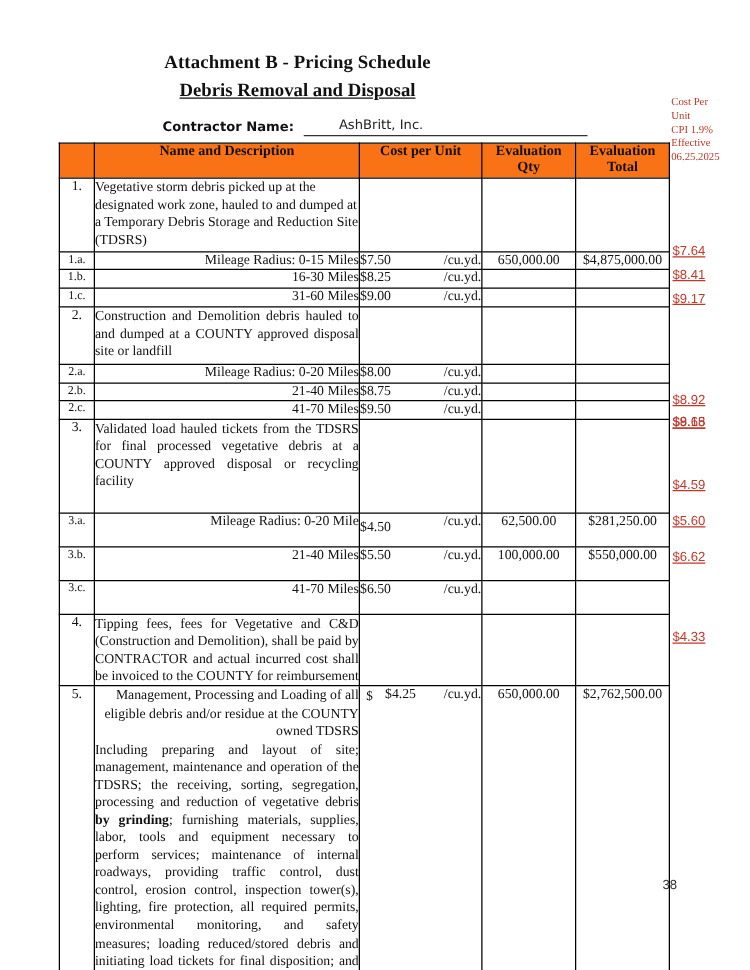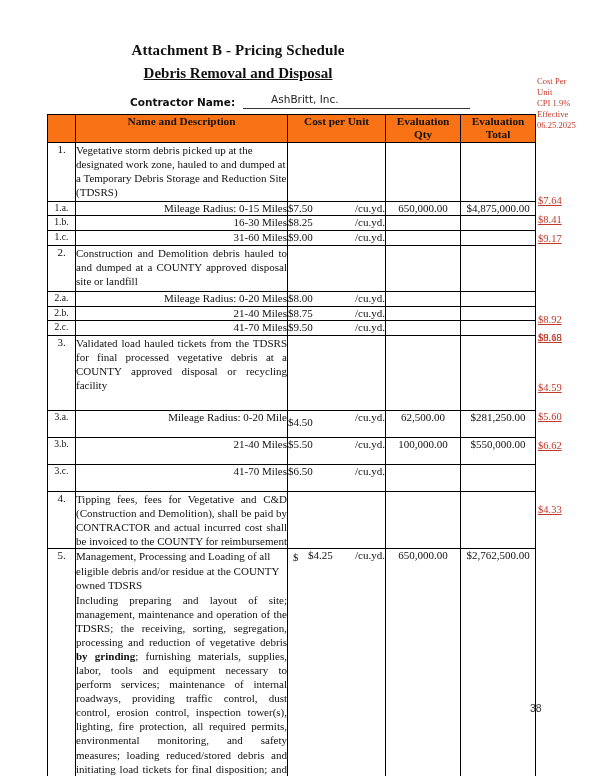--- a/index.html
+++ b/index.html
@@ -130,21 +130,21 @@
     font-size: 11px;
     padding: 3px 4px 3px 6px;
     line-height: 1.25;
   }
   .desc-cell .para {
     margin: 0;
     text-align: justify;
   }
   .desc-cell .lead {
     margin: 0 0 1px 0;
-    text-align: left;
+    text-align: right;
   }
   .desc-cell .para b { font-weight: bold; }
 
   .cost-cell {
     font-size: 11px;
     padding: 3px 4px 3px 5px;
     line-height: 1.25;
     position: relative;
     height: 100%;
   }
@@ -183,21 +183,21 @@
     left: 538px;
     top: 114px;
     width: 56px;
     height: 600px;
   }
   .red-val {
     position: absolute;
     color: #c0392b;
     font-size: 10.5px;
     text-decoration: underline;
-    font-family: Liberation Serif, serif;
+    font-family: Liberation Sans, sans-serif;
     white-space: nowrap;
   }
 
   
   .page-number {
     position: absolute;
     left: 530px;
     top: 702px;
     font-size: 10.5px;
     color: #333;

